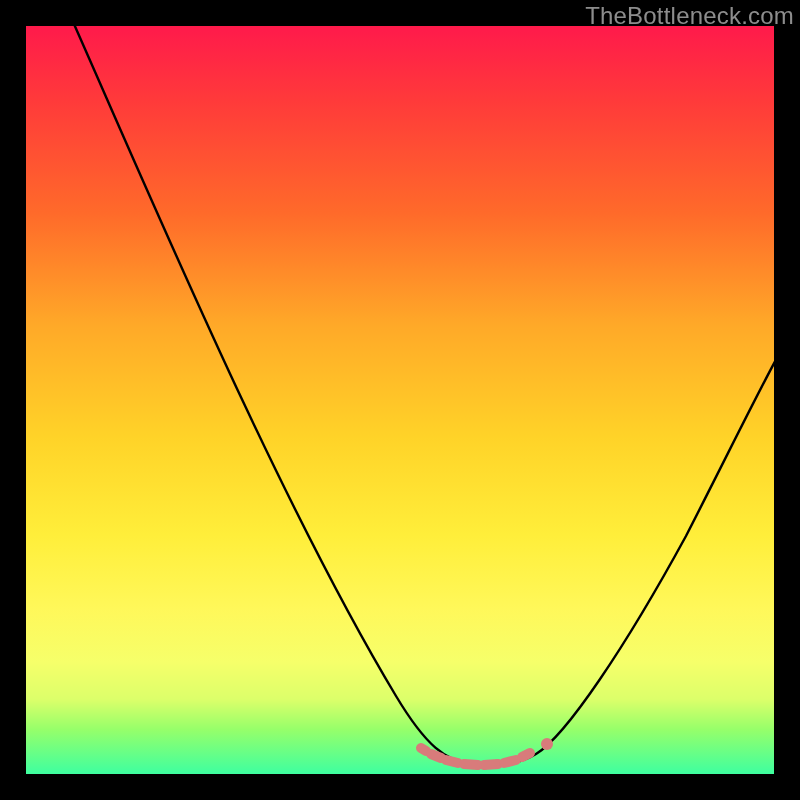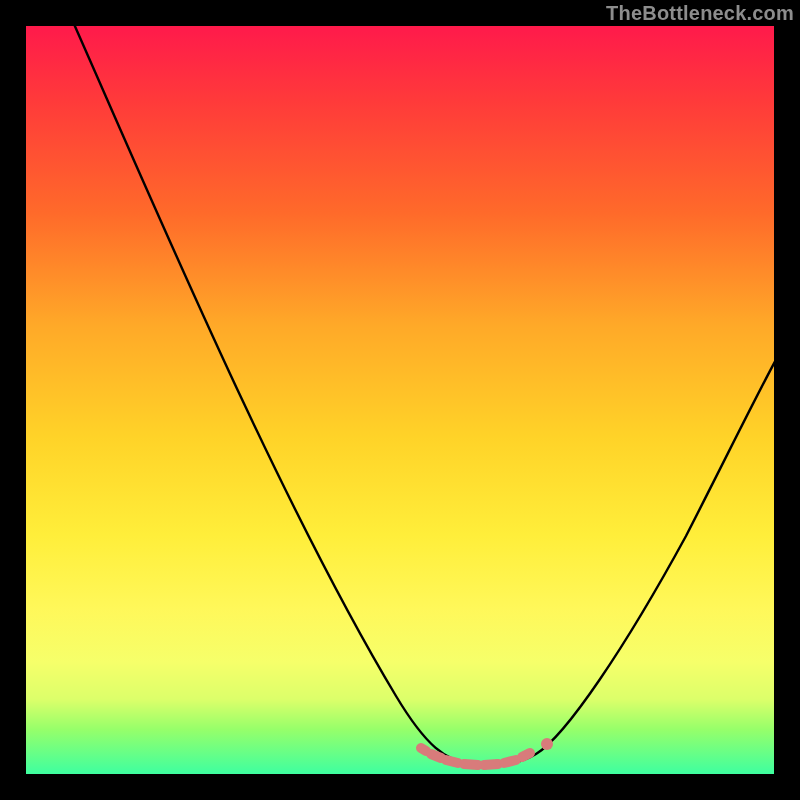--- a/index.html
+++ b/index.html
@@ -42,22 +42,22 @@
     left: 0;
     top: 0;
     width: 748px;
     height: 748px;
   }
   .watermark {
     position: absolute;
     top: 2px;
     right: 6px;
     font-family: Arial, Helvetica, sans-serif;
-    font-size: 20px;
-    font-weight: 700;
+    font-size: 24px;
+    font-weight: 400;
     color: #8d8d8d;
     letter-spacing: 0.2px;
   }
 </style>
 </head>
 <body>
 
 <div class="stage">
   <div class="plot">
     <svg class="curve" viewBox="0 0 748 748" preserveAspectRatio="none">

